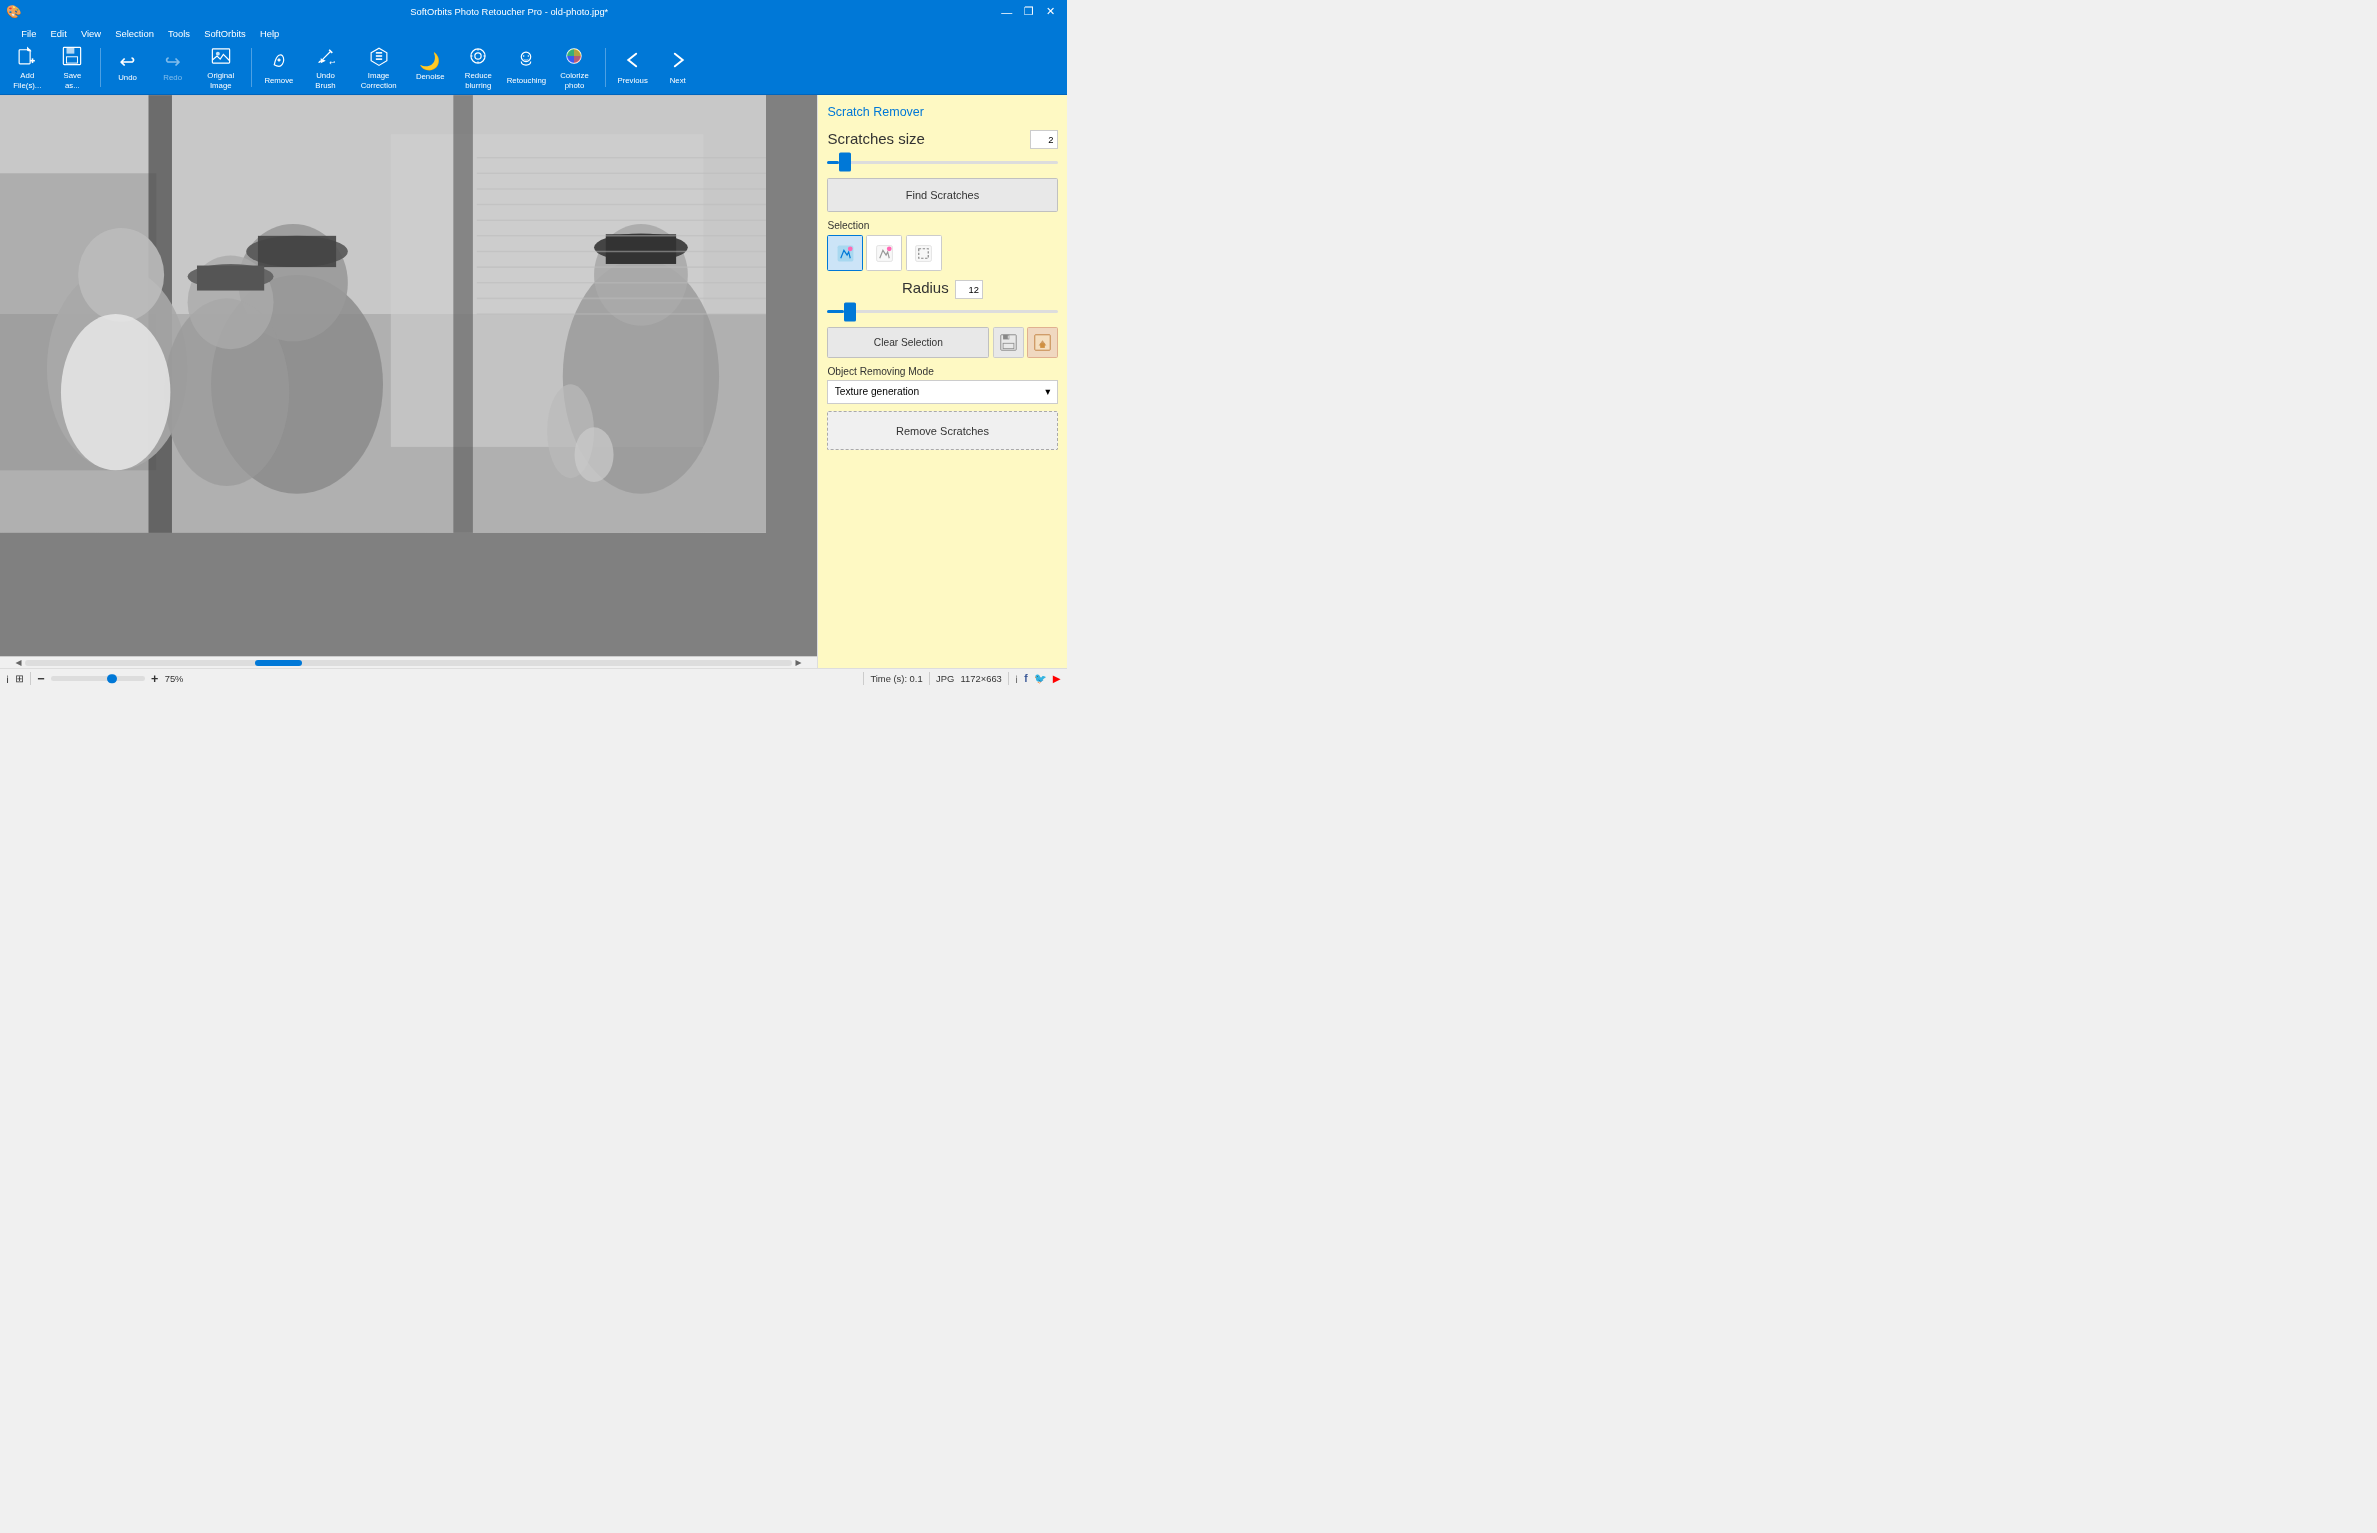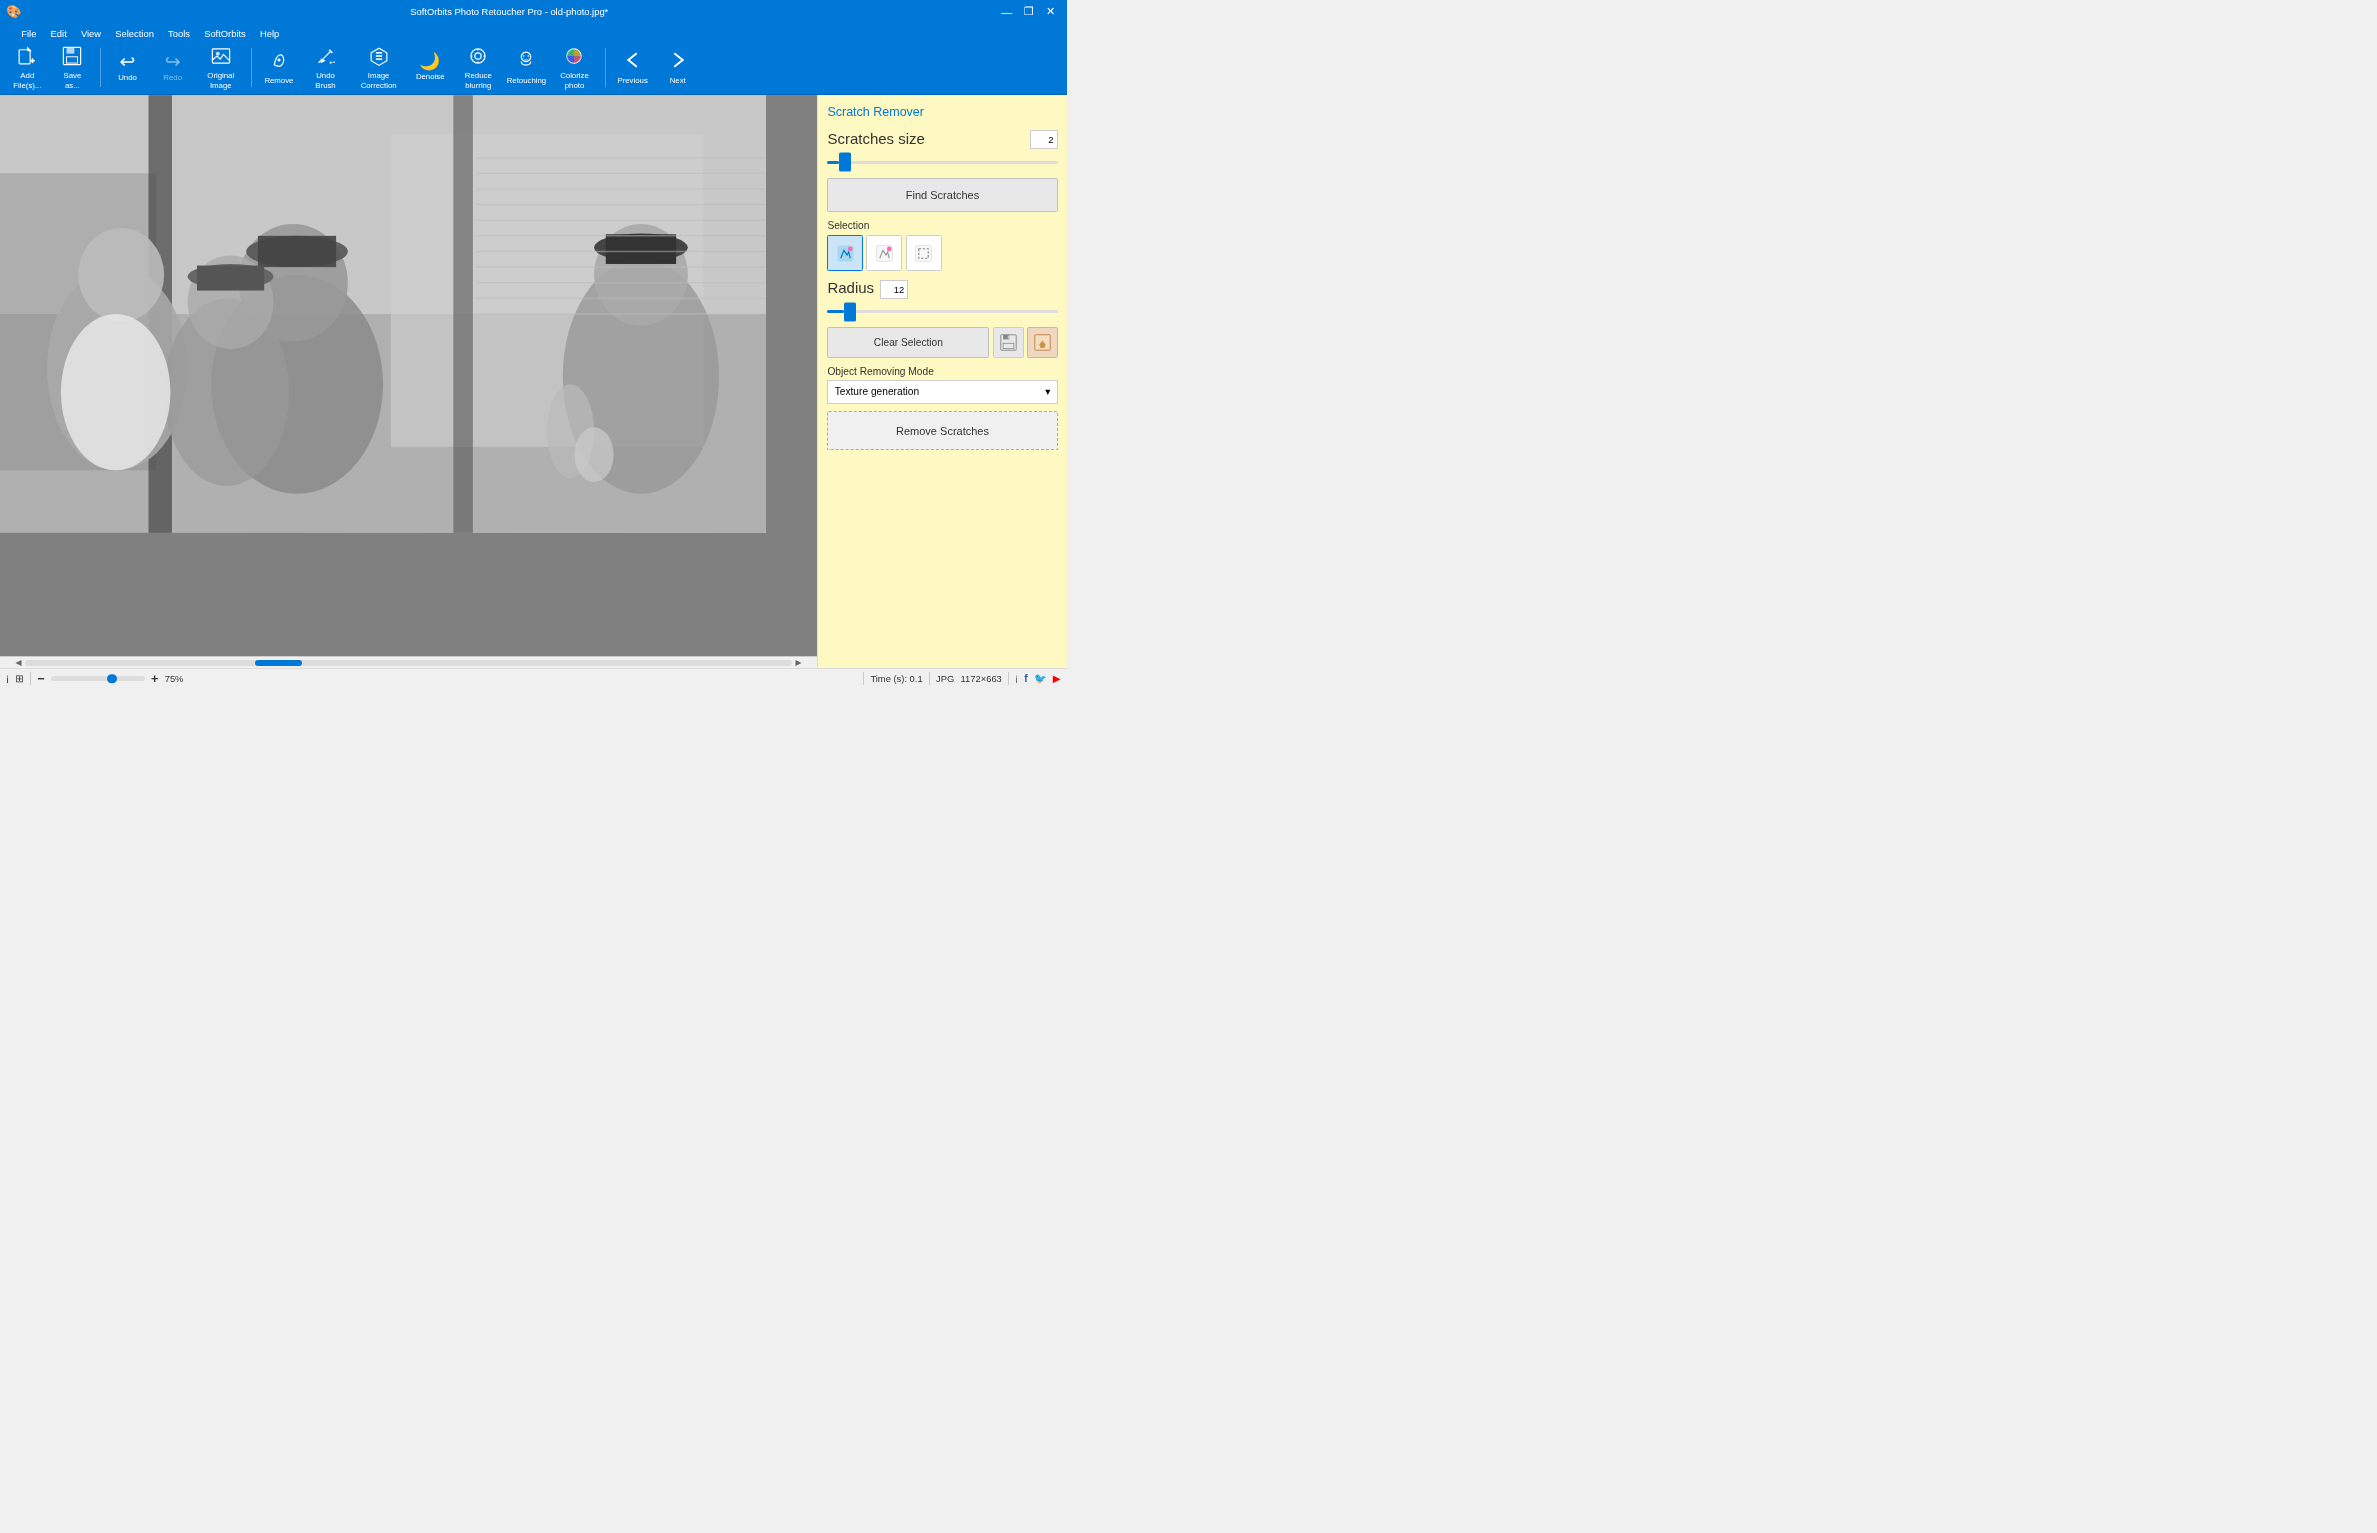--- a/index.html
+++ b/index.html
@@ -523,21 +523,21 @@
         <div class="sel-tool" title="Rectangle Selection">
           <svg width="19" height="19" viewBox="0 0 24 24">
             <rect x="2" y="2" width="20" height="20" fill="#f8f8f8" rx="2" stroke="#ddd"></rect>
             <rect x="6" y="6" width="12" height="12" fill="none" stroke="#888" stroke-width="1.5" stroke-dasharray="3,2"></rect>
           </svg>
         </div>
       </div>
     </div>
 
     <div>
-      <div class="slider-row" style="justify-content:flex-start; margin-bottom:4.7px;">
+      <div class="slider-row" style="justify-content:center; margin-bottom:4.7px;">
         <span class="section-label">Radius</span>
         <div class="slider-value">12</div>
       </div>
       <div class="slider-container">
         <div class="slider-track">
           <div class="slider-fill" style="width:7%;"></div>
           <div class="slider-thumb" style="left:7%;"></div>
         </div>
       </div>
     </div>

